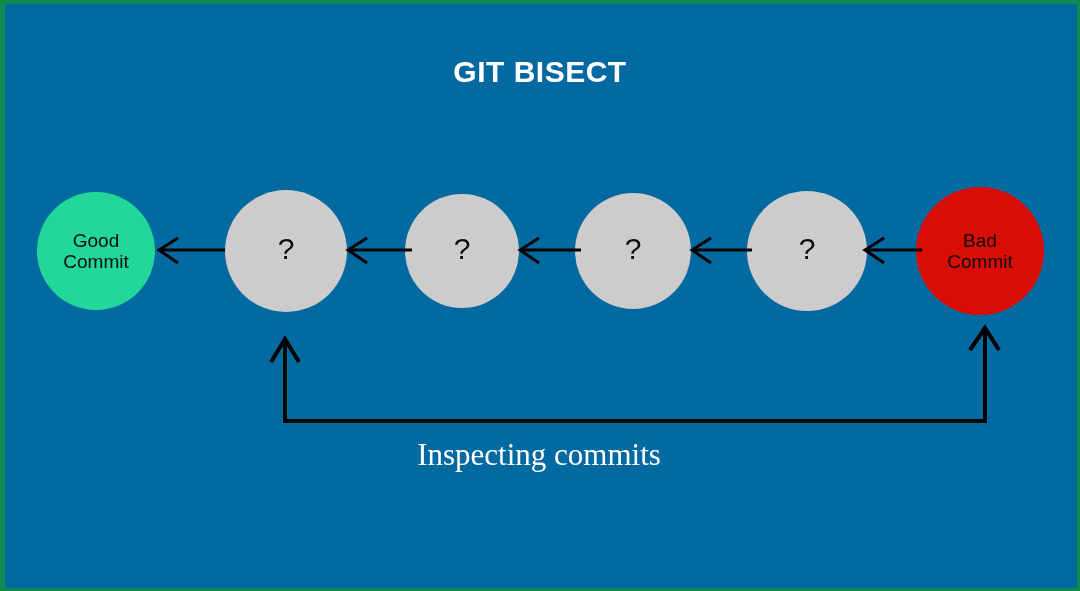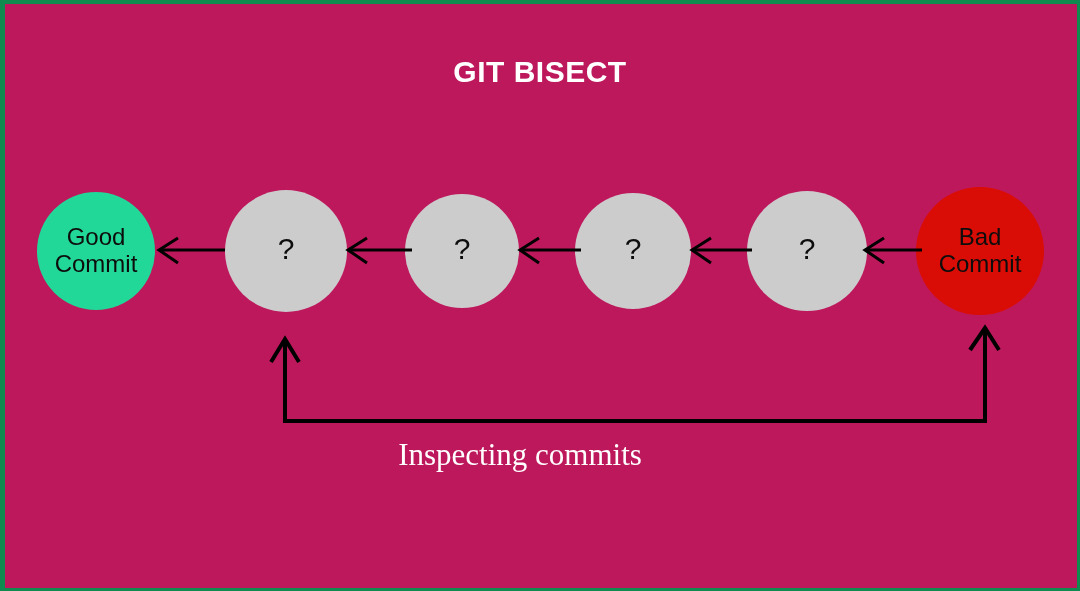--- a/index.html
+++ b/index.html
@@ -7,21 +7,21 @@
     margin: 0;
     padding: 0;
     background: #ffffff;
   }
   #stage {
     position: relative;
     width: 1080px;
     height: 591px;
     overflow: hidden;
     font-family: "Liberation Sans", sans-serif;
-    background: #be185d;
+    background: #0369a1;
     box-sizing: border-box;
   }
   
   #frame {
     position: absolute;
     left: 0; top: 0;
     width: 1080px; height: 591px;
     box-sizing: border-box;
     border: 3px solid #0f8b50;
     border-left-width: 5px;
@@ -52,21 +52,21 @@
     border-radius: 50%;
     display: flex;
     align-items: center;
     justify-content: center;
     text-align: center;
     z-index: 10;
     box-sizing: border-box;
   }
   .node-label {
     color: #0d0d0d;
-    font-size: 24px;
+    font-size: 19px;
     line-height: 1.12;
     font-family: "Liberation Sans", sans-serif;
     white-space: pre-line;
     pointer-events: none;
   }
   .node-unknown .node-label {
     font-size: 30px;
     font-weight: normal;
     line-height: 1;
     position: relative;
@@ -75,20 +75,21 @@
   .caption {
     position: absolute;
     left: 0;
     top: 437px;
     width: 1040px;
     text-align: center;
     color: #ffffff;
     font-size: 31px;
     font-family: "Liberation Serif", serif;
     z-index: 20;
+    padding-left: 19px;
   }
   svg { display: block; }
 </style>
 </head>
 <body>
 
 <div id="stage">
 
   <svg id="canvas" viewBox="0 0 1080 591" xmlns="http://www.w3.org/2000/svg">
 

